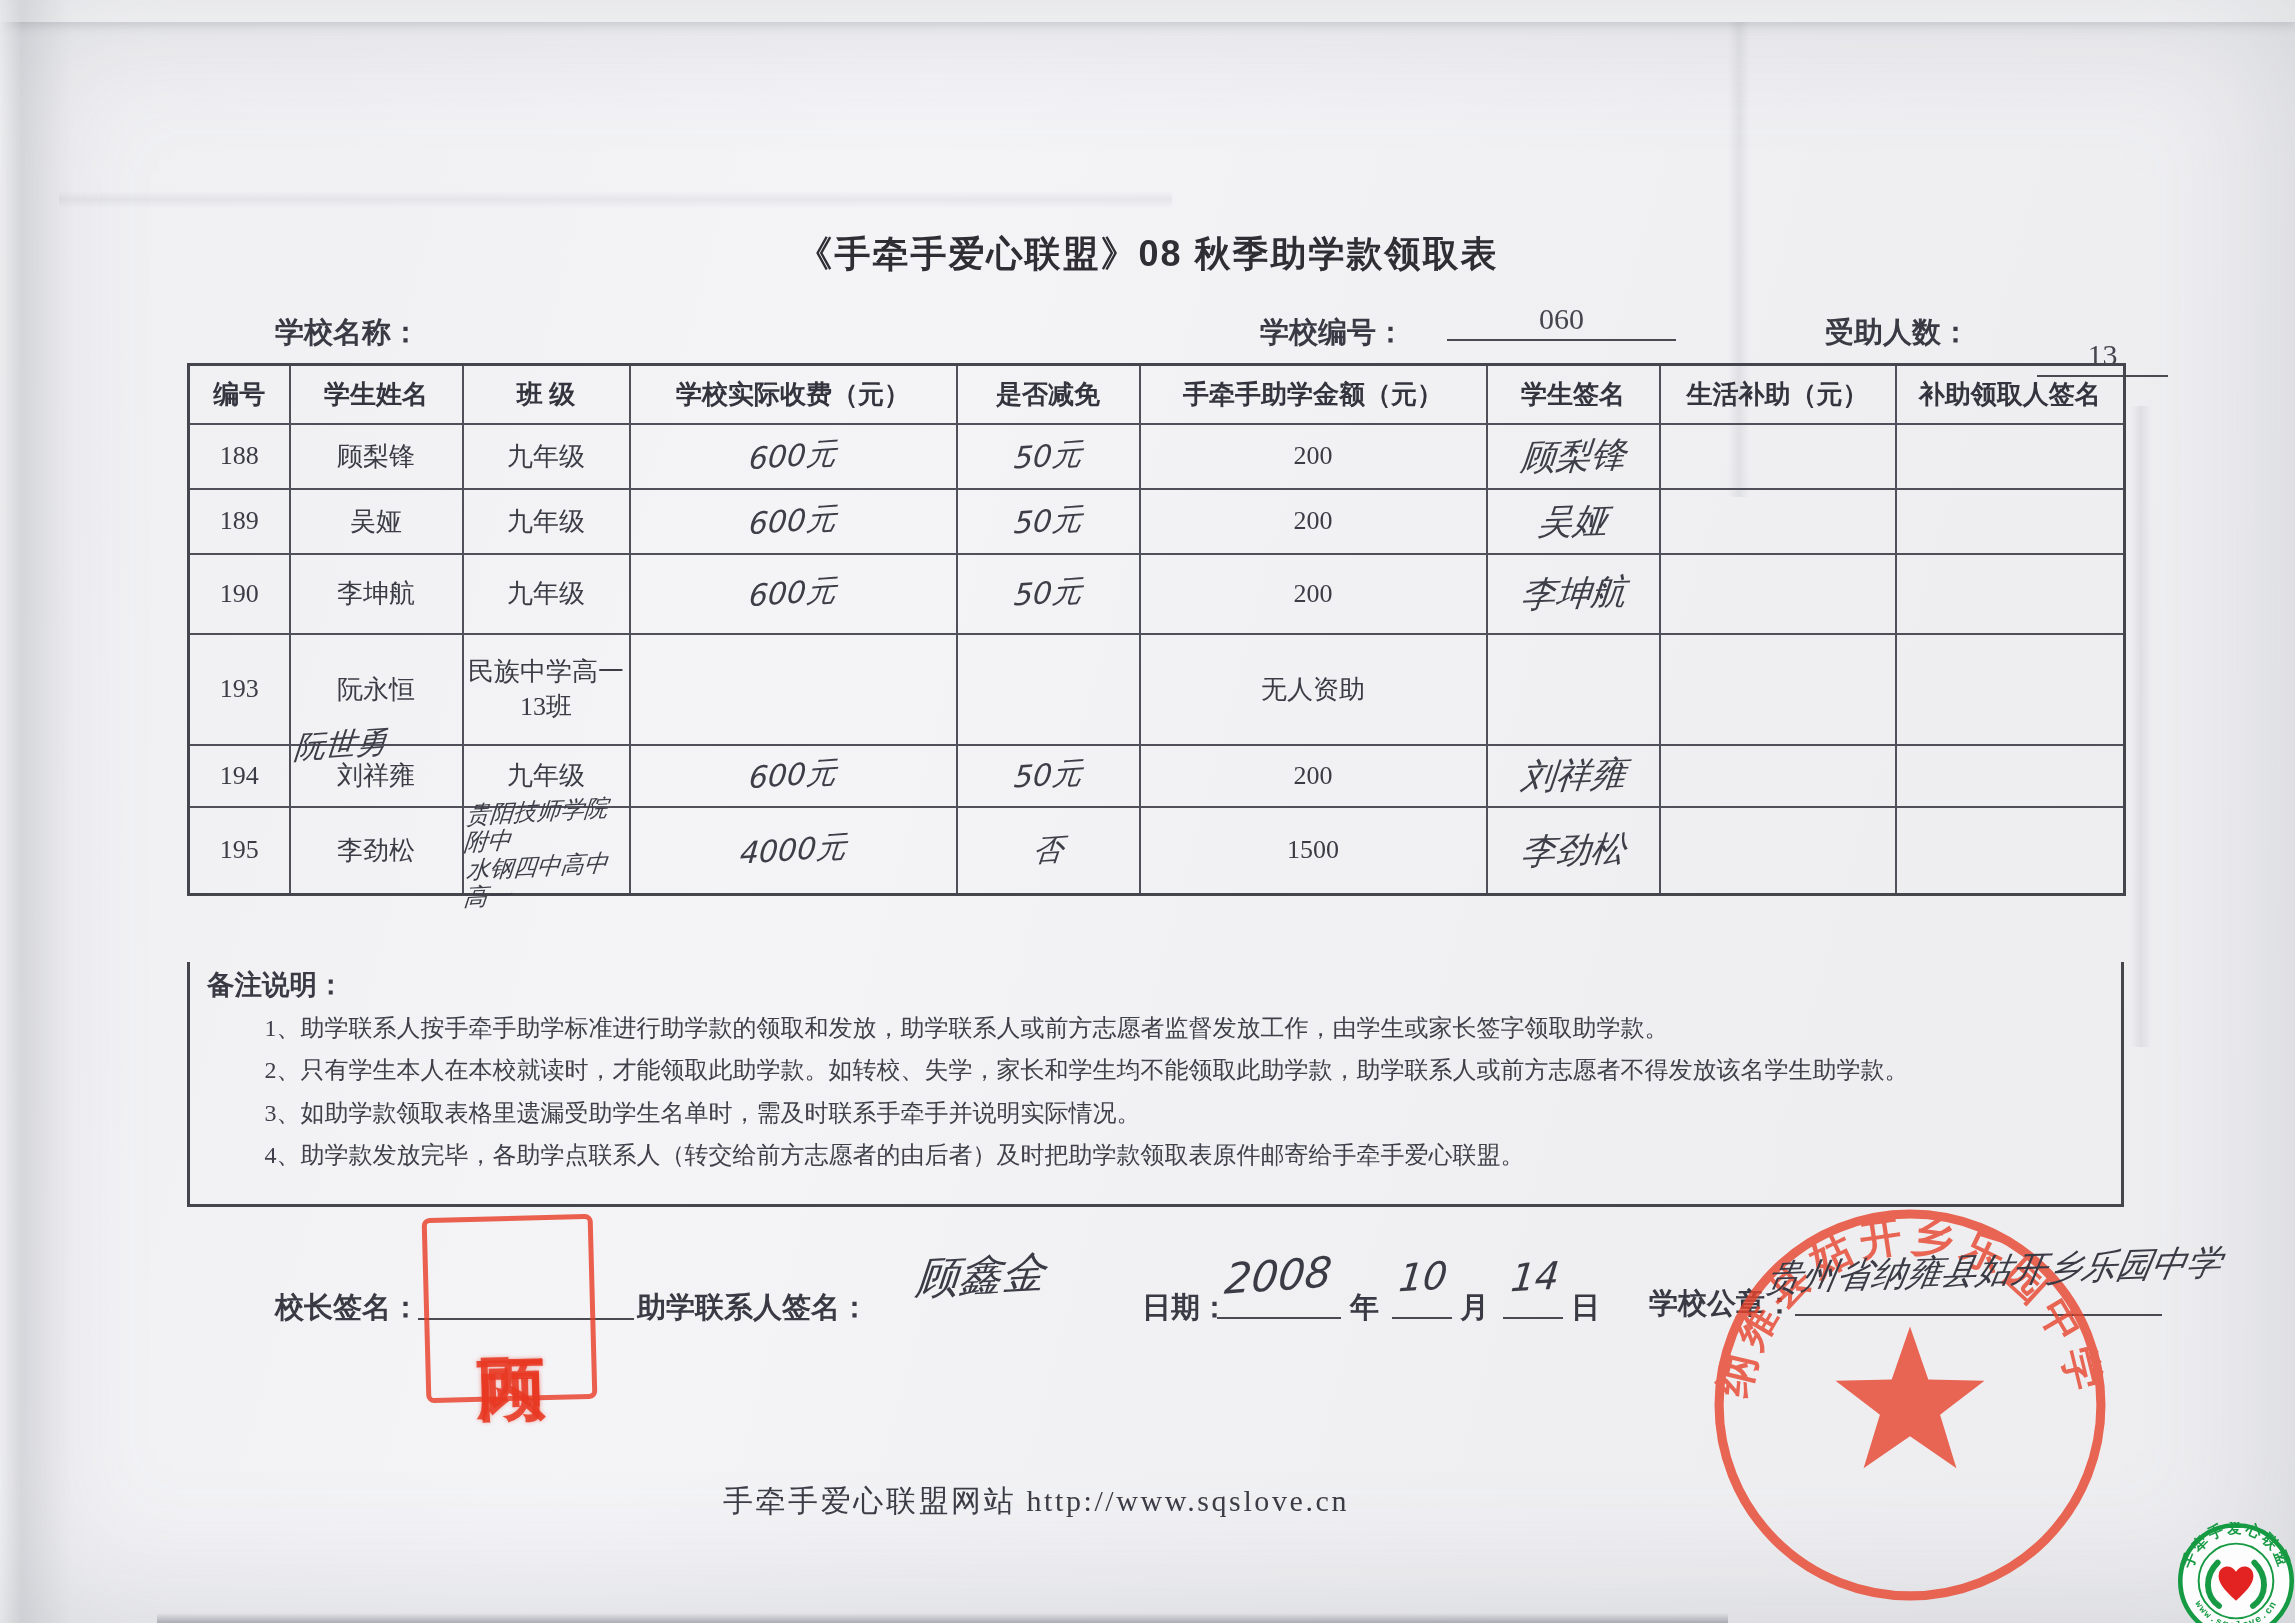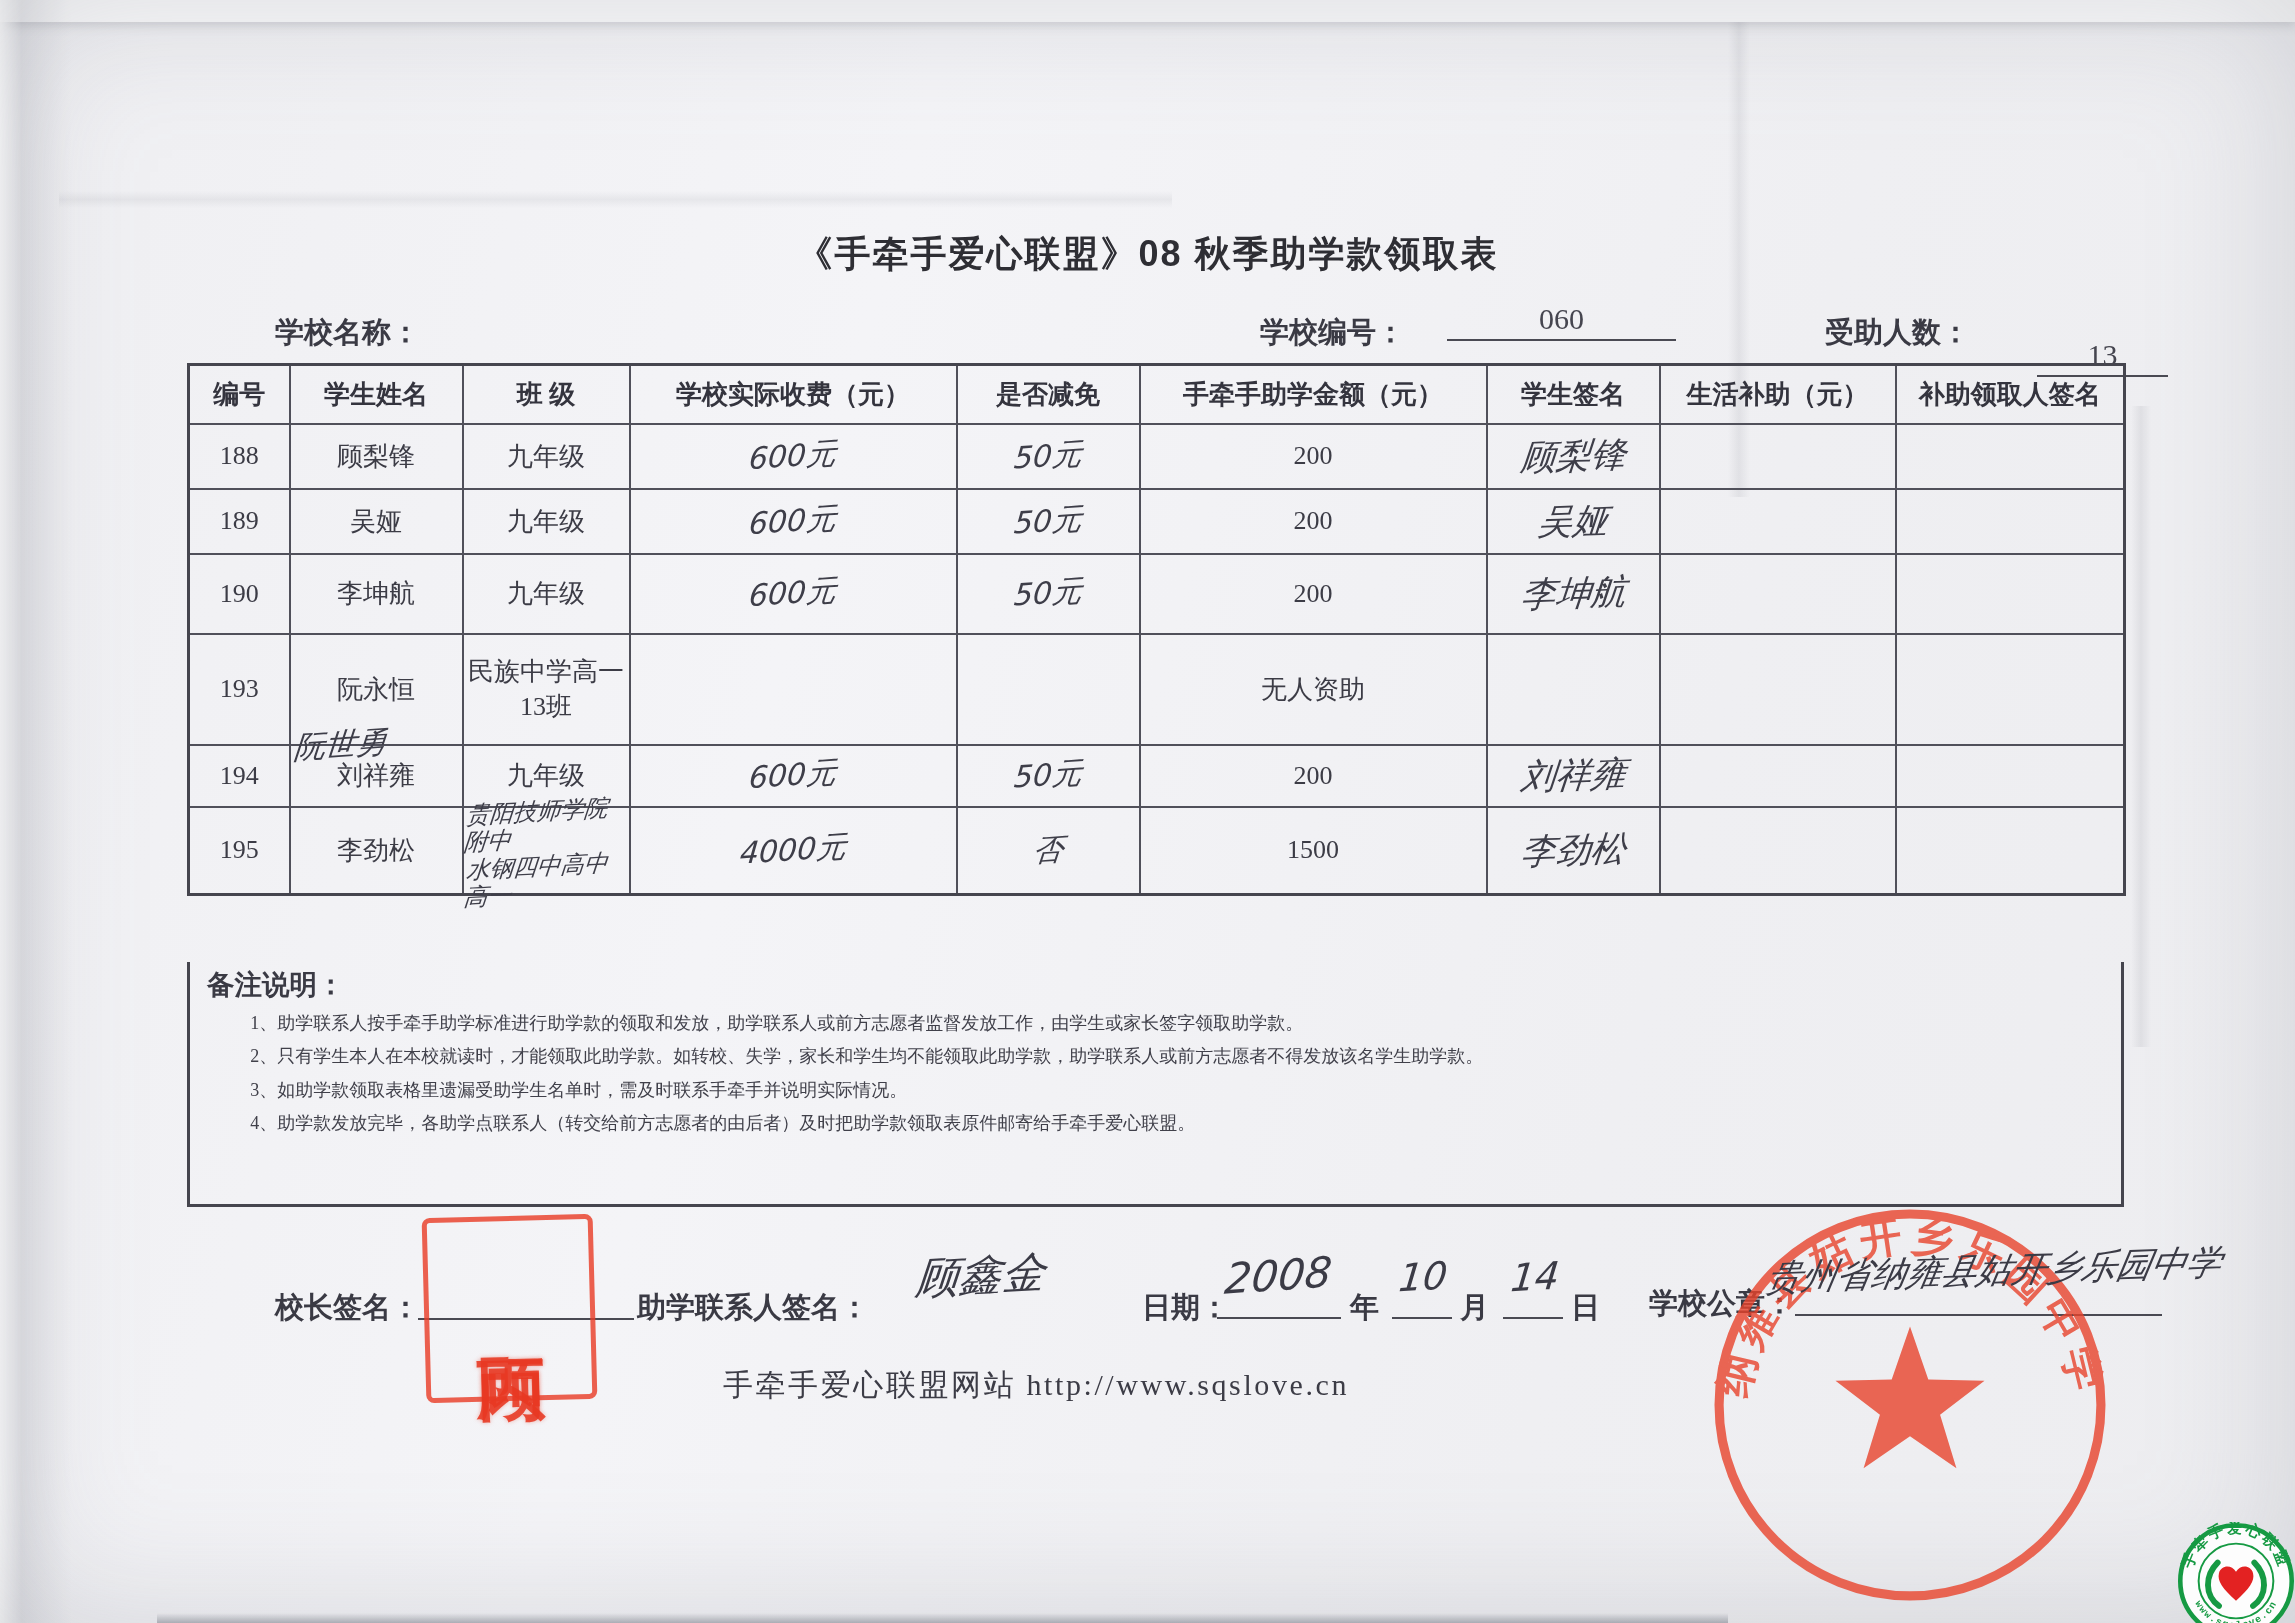--- a/index.html
+++ b/index.html
@@ -53,40 +53,40 @@
   .hw-name-extra{position:absolute;left:3.9px;bottom:-22px;font-size:31px;z-index:3;}
   .hw-cls{font-size:23.6px;line-height:1.15;transform:rotate(-3deg) skewX(-8deg);}
   .cls195{position:absolute;left:1.3px;top:-9.2px;width:100%;text-align:left;}
 
   .notes{
     position:absolute;left:187px;top:962px;width:1937px;height:245px;box-sizing:border-box;
     border-left:3.3px solid #45454e;border-right:3.3px solid #45454e;border-bottom:3.9px solid #45454e;
     padding:3.9px 22px 0 17px;
   }
   .notes h2{margin:1.3px 0 5.2px 0;font-size:27.5px;color:#3a3a44;font-weight:700;}
-  .notes p{margin:6.5px 0;font-size:18px;line-height:1.5;color:#40404a;text-indent:2.4em;}
+  .notes p{margin:6.5px 0;font-size:24px;line-height:1.5;color:#40404a;text-indent:2.4em;}
 
   .footer-lbl{position:absolute;font-size:29px;color:#3a3a44;font-weight:600;white-space:nowrap;}
   .footer-line{position:absolute;border-bottom:2.6px solid #4a4a53;}
   .hw-big{position:absolute;font-style:italic;color:#3b3b46;font-family:"DejaVu Sans", sans-serif;white-space:nowrap;z-index:6;}
 
   .seal-square{
     position:absolute;left:424px;top:1216px;width:171px;height:185px;box-sizing:border-box;
     border:5.9px solid rgba(233,62,40,.82);border-radius:7.9px;transform:rotate(-1.5deg);
     display:flex;align-items:center;justify-content:center;z-index:5;
   }
   .seal-square span{
     writing-mode:vertical-rl;font-size:68px;line-height:1;font-weight:bold;
     color:rgba(231,56,34,.88);letter-spacing:5.2px;font-family:"Liberation Serif", serif;
     text-shadow:0 0 4.6px rgba(231,60,40,.35);
   }
 
   .round-stamp{position:absolute;left:1681px;top:1197px;z-index:2;}
   .website{
-    position:absolute;left:0;top:1365px;width:2072px;text-align:center;
+    position:absolute;left:0;top:1481px;width:2072px;text-align:center;
     font-size:30px;color:#3c3c46;letter-spacing:2.6px;z-index:4;
   }
   .logo{position:absolute;left:2177px;top:1522px;z-index:5;}
 </style>
 </head>
 <body>
 
 <div class="paper">
   <div class="crease-v"></div>
   <div class="crease-h"></div>

